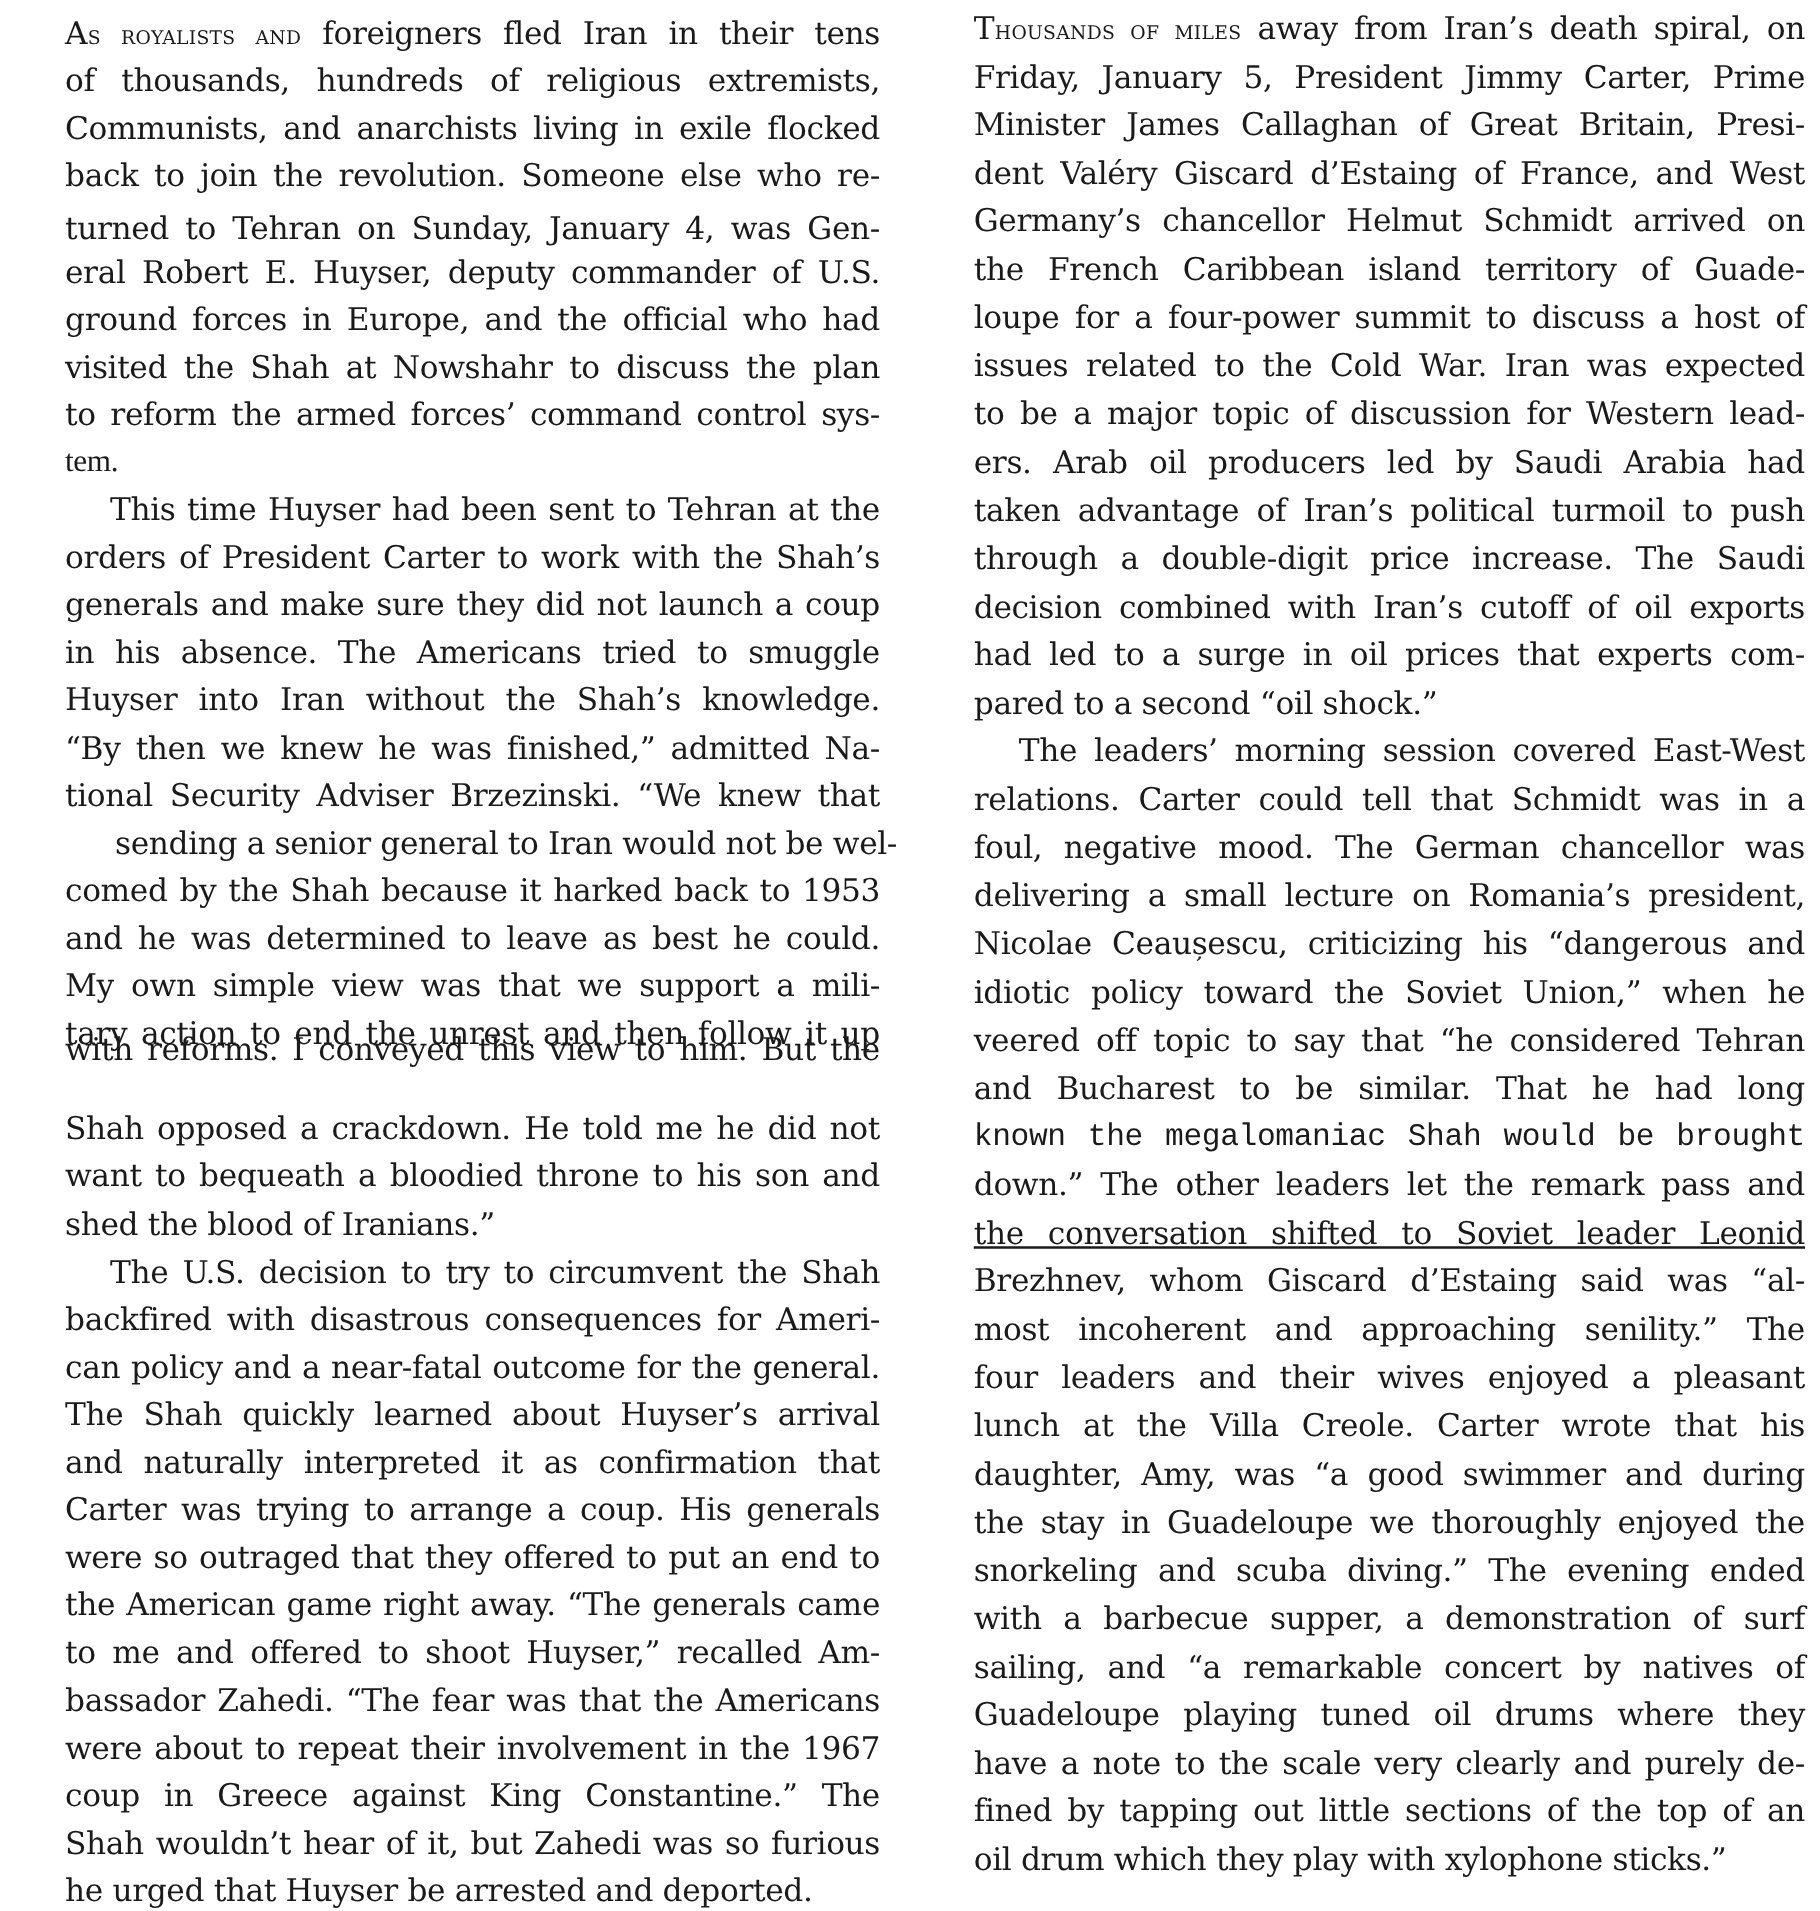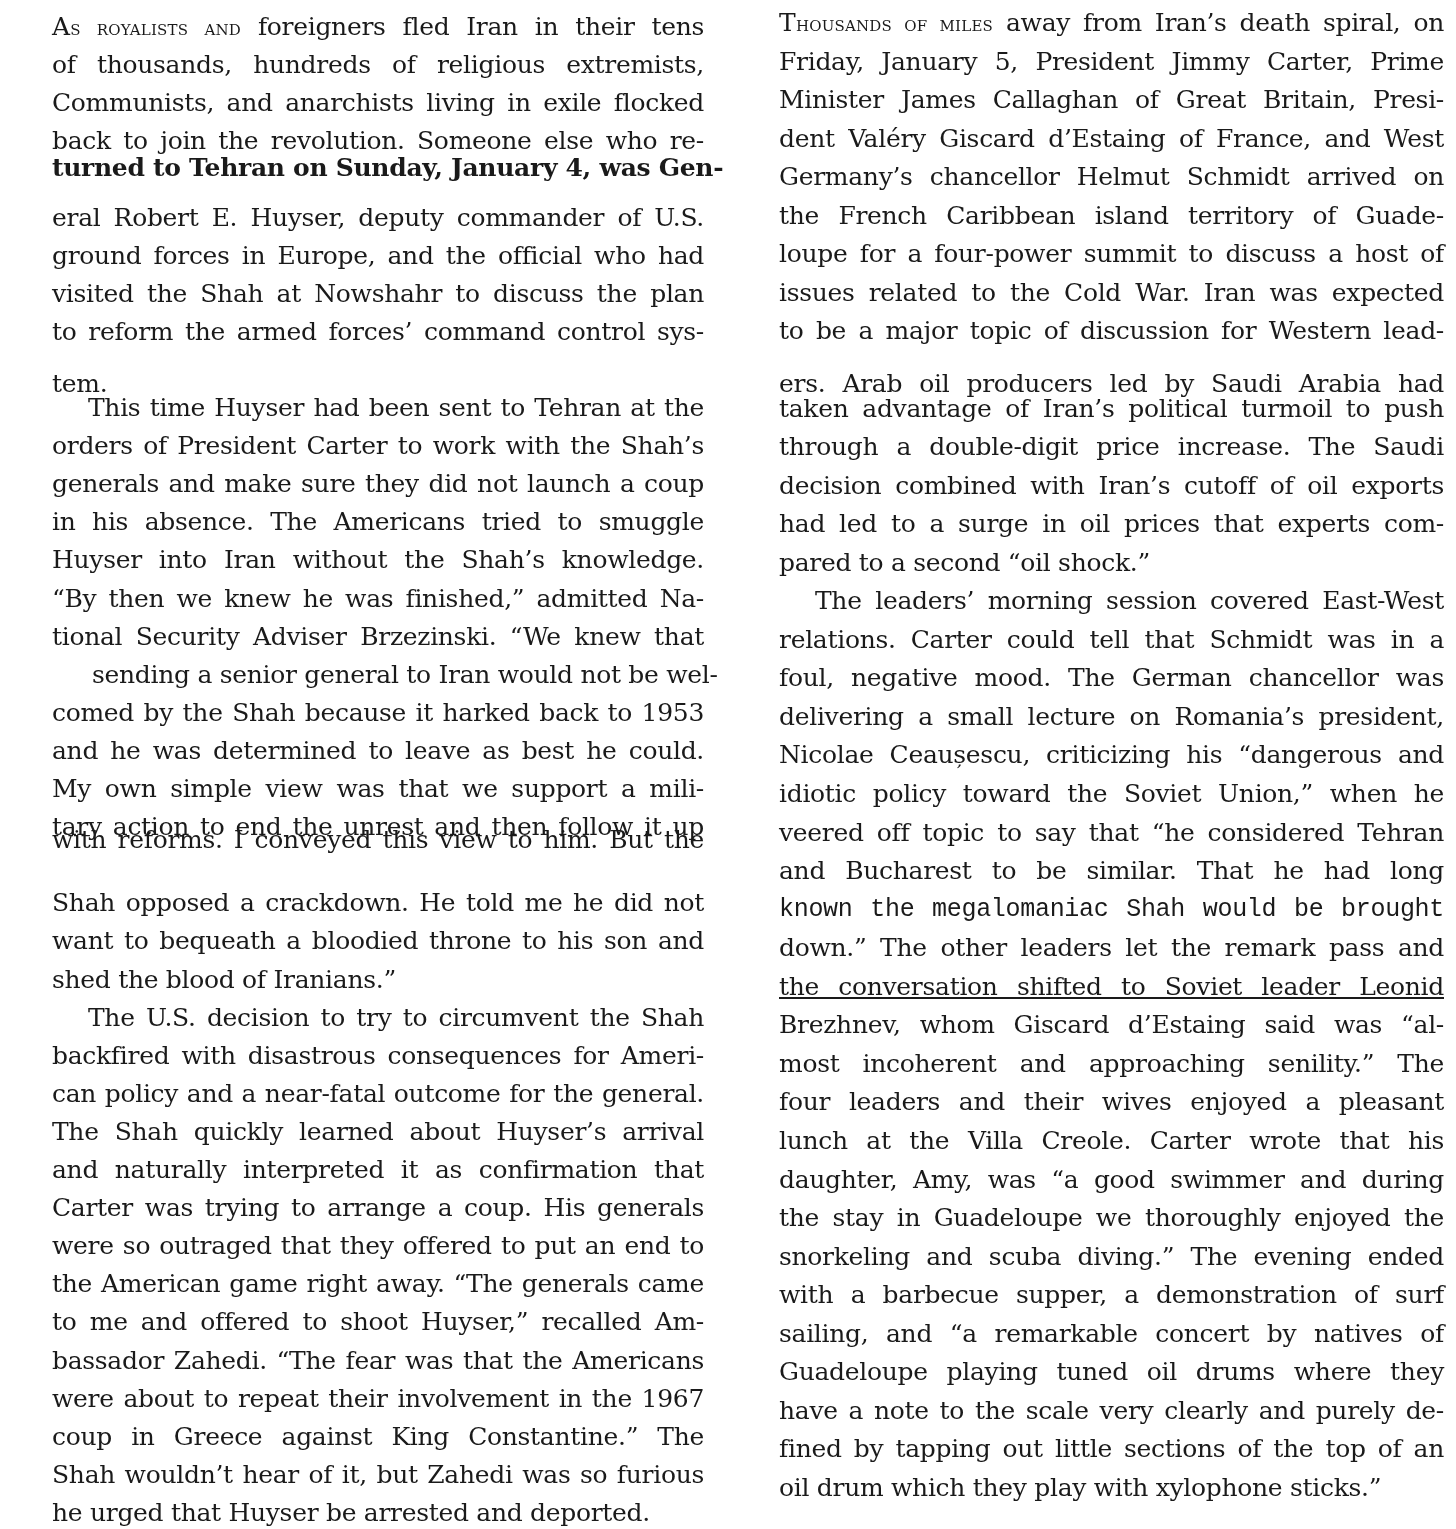--- a/index.html
+++ b/index.html
@@ -48,26 +48,26 @@
   </style>
 </head>
 <body>
 
 <div class="column col-left" id="col-left">
     <div>
       <div class="line" style="top: 4px;"><span class="smallcaps"><span class="cap" style="font-size: 25px;">A</span>s royalists and</span> <span>foreigners fled Iran in their tens</span></div>
       <div class="line" style="top: 42px;"><span>of thousands, hundreds of religious extremists,</span></div>
       <div class="line" style="top: 80px;"><span>Communists, and anarchists living in exile flocked</span></div>
       <div class="line" style="top: 118px;"><span>back to join the revolution. Someone else who re-</span></div>
-      <div class="line" style="top: 145px; font-weight: bold;"><span>turned to Tehran on Sunday, January 4, was Gen-</span></div>
+      <div class="line" style="top: 160px;"><span>turned to Tehran on Sunday, January 4, was Gen-</span></div>
       <div class="line" style="top: 195px;"><span>eral Robert E. Huyser, deputy commander of U.S.</span></div>
       <div class="line" style="top: 233px;"><span>ground forces in Europe, and the official who had</span></div>
       <div class="line" style="top: 271px;"><span>visited the Shah at Nowshahr to discuss the plan</span></div>
       <div class="line" style="top: 309px;"><span>to reform the armed forces’ command control sys-</span></div>
-      <div class="line last" style="top: 361px;"><span>tem.</span></div>
+      <div class="line last" style="top: 347px; font-family: Liberation Serif, serif;"><span>tem.</span></div>
     </div>
     <div>
       <div class="line indent" style="top: 385px;"><span>This time Huyser had been sent to Tehran at the</span></div>
       <div class="line" style="top: 423px;"><span>orders of President Carter to work with the Shah’s</span></div>
       <div class="line" style="top: 461px;"><span>generals and make sure they did not launch a coup</span></div>
       <div class="line" style="top: 499px;"><span>in his absence. The Americans tried to smuggle</span></div>
       <div class="line" style="top: 537px;"><span>Huyser into Iran without the Shah’s knowledge.</span></div>
       <div class="line" style="top: 576px;"><span>“By then we knew he was finished,” admitted Na-</span></div>
       <div class="line" style="top: 614px;"><span>tional Security Adviser Brzezinski. “We knew that</span></div>
       <div class="line" style="top: 652px; margin-left: 40px;"><span>sending a senior general to Iran would not be wel-</span></div>
@@ -101,21 +101,21 @@
     <div>
       <div class="line" style="top: 0px;"><span class="smallcaps"><span class="cap" style="font-size: 25px;">T</span>housands of miles</span> <span>away from Iran’s death spiral, on</span></div>
       <div class="line" style="top: 39px;"><span>Friday, January 5, President Jimmy Carter, Prime</span></div>
       <div class="line" style="top: 77px;"><span>Minister James Callaghan of Great Britain, Presi-</span></div>
       <div class="line" style="top: 116px;"><span>dent Valéry Giscard d’Estaing of France, and West</span></div>
       <div class="line" style="top: 154px;"><span>Germany’s chancellor Helmut Schmidt arrived on</span></div>
       <div class="line" style="top: 193px;"><span>the French Caribbean island territory of Guade-</span></div>
       <div class="line" style="top: 231px;"><span>loupe for a four-power summit to discuss a host of</span></div>
       <div class="line" style="top: 270px;"><span>issues related to the Cold War. Iran was expected</span></div>
       <div class="line" style="top: 308px;"><span>to be a major topic of discussion for Western lead-</span></div>
-      <div class="line" style="top: 361px;"><span>ers. Arab oil producers led by Saudi Arabia had</span></div>
+      <div class="line" style="top: 347px;"><span>ers. Arab oil producers led by Saudi Arabia had</span></div>
       <div class="line" style="top: 386px;"><span>taken advantage of Iran’s political turmoil to push</span></div>
       <div class="line" style="top: 424px;"><span>through a double-digit price increase. The Saudi</span></div>
       <div class="line" style="top: 463px;"><span>decision combined with Iran’s cutoff of oil exports</span></div>
       <div class="line" style="top: 501px;"><span>had led to a surge in oil prices that experts com-</span></div>
       <div class="line last" style="top: 540px;"><span>pared to a second “oil shock.”</span></div>
     </div>
     <div>
       <div class="line indent" style="top: 578px;"><span>The leaders’ morning session covered East-West</span></div>
       <div class="line" style="top: 617px;"><span>relations. Carter could tell that Schmidt was in a</span></div>
       <div class="line" style="top: 655px;"><span>foul, negative mood. The German chancellor was</span></div>

